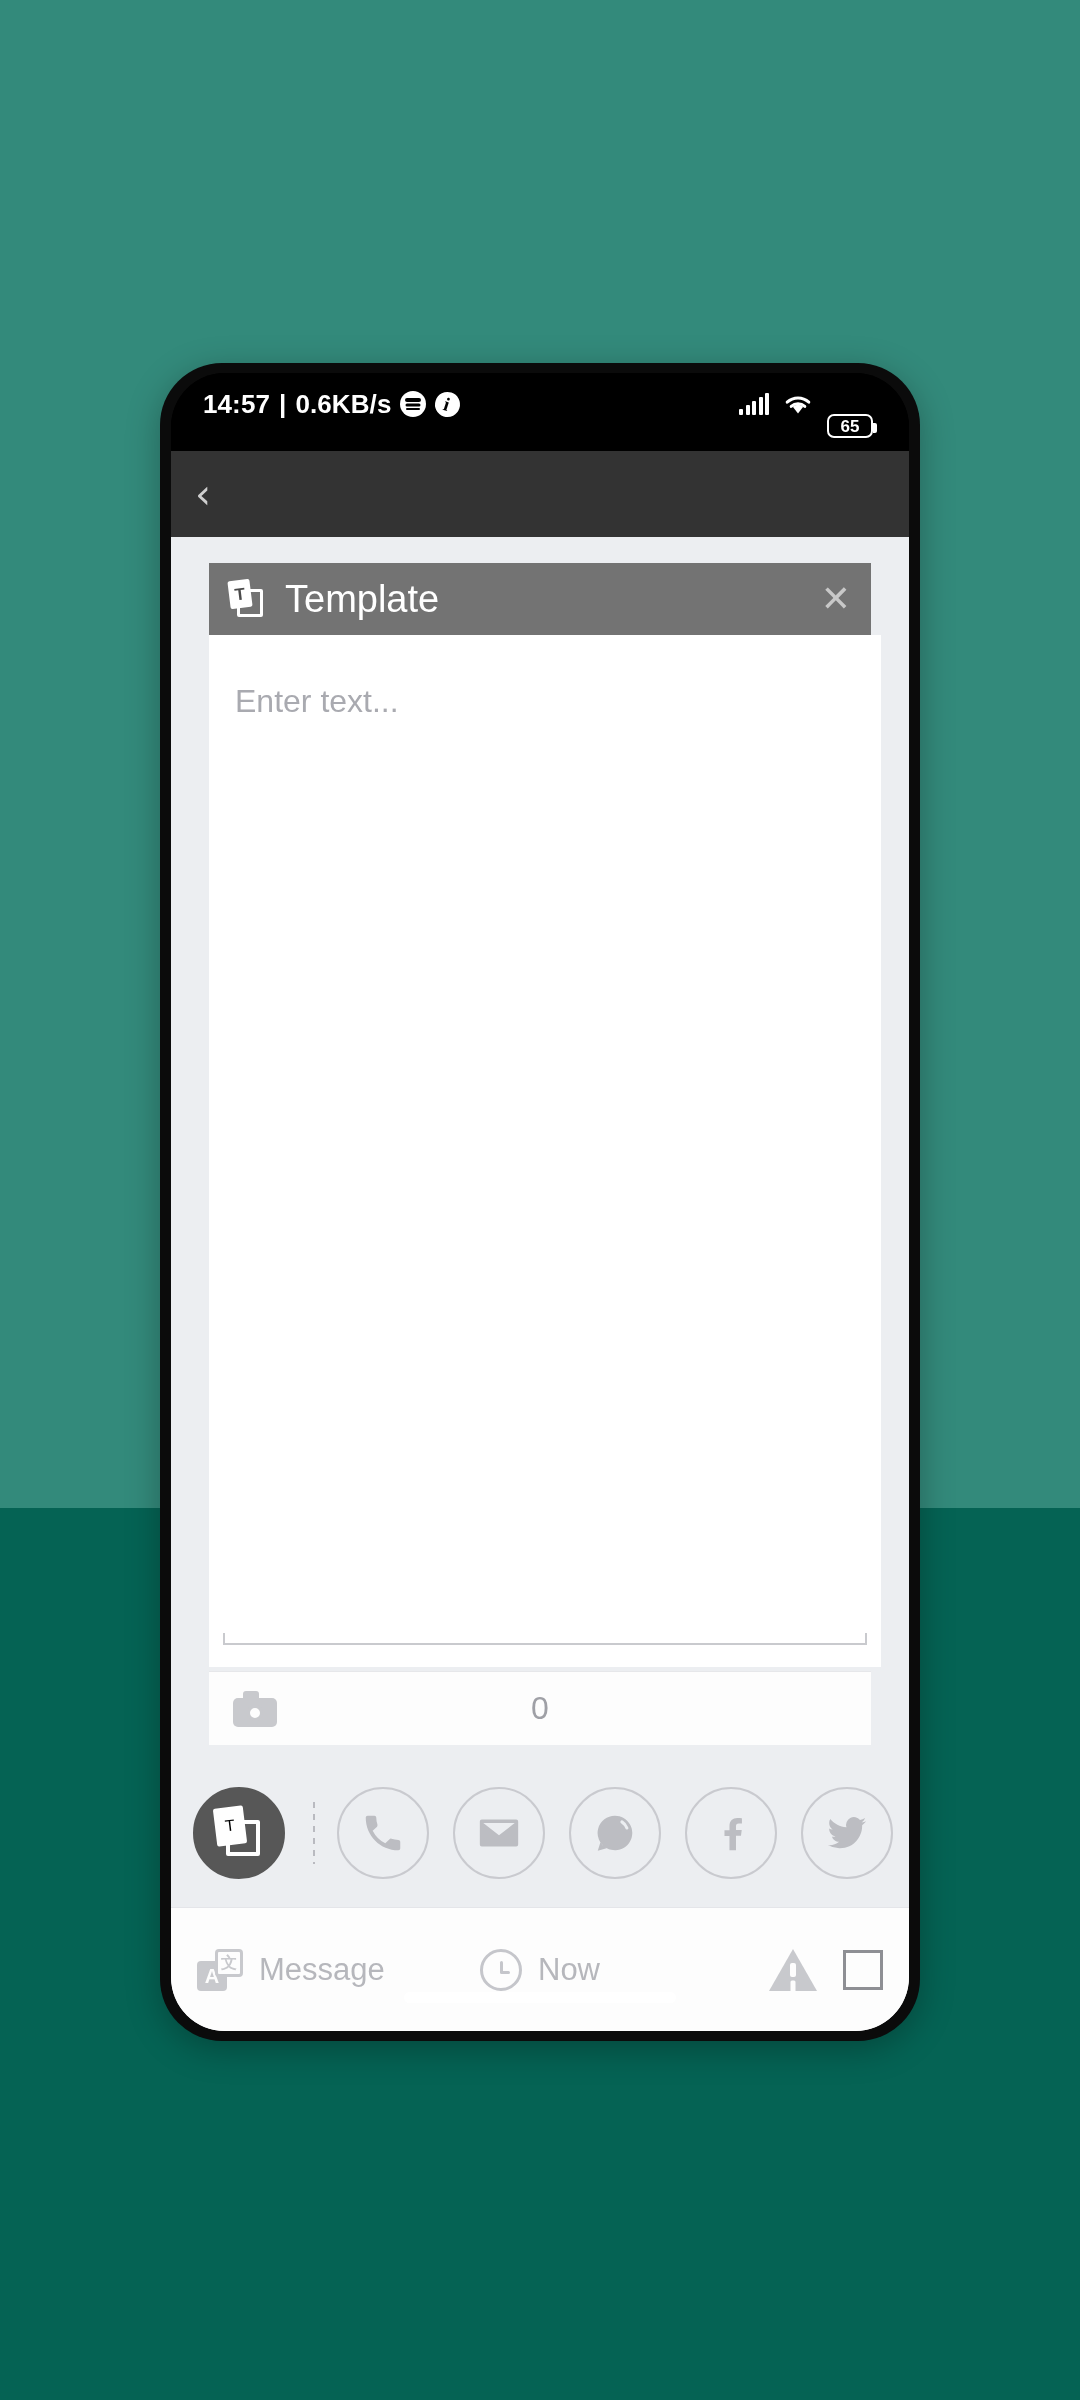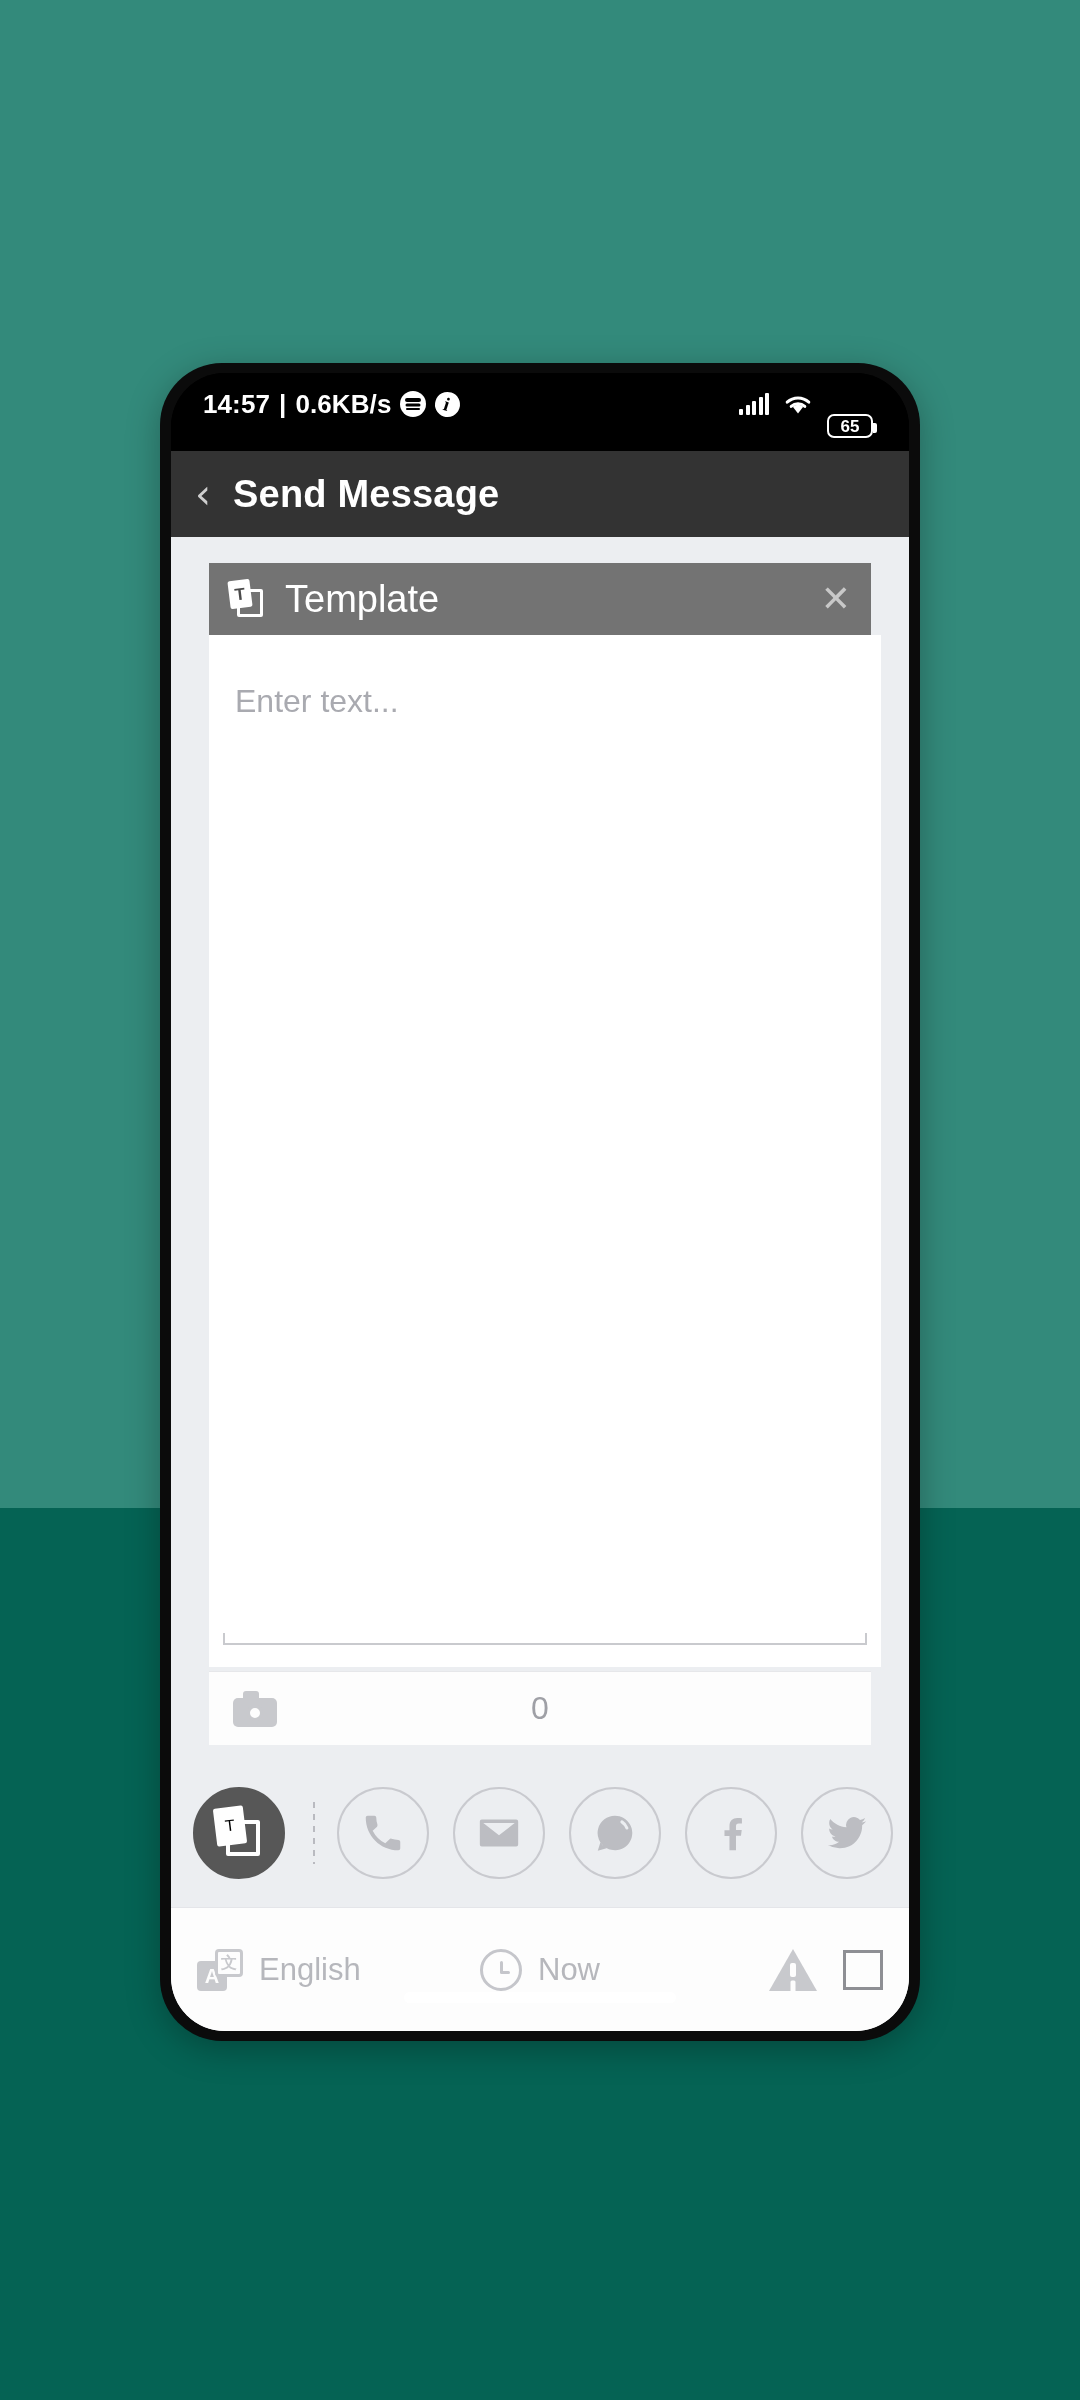--- a/index.html
+++ b/index.html
@@ -225,21 +225,20 @@
           <path d="M8.2 14.4 A10.4 10.4 0 0 1 21.8 14.4" stroke="#fff" stroke-width="3" fill="none" stroke-linecap="round"></path>
         </svg>
         <span class="batt">
           <span>65</span>
         </span>
       </div>
     </div>
 
     <div id="appbar">
       <span id="back-chev">‹</span>
-      <span id="appbar-title">Send Message</span>
     </div>
 
     <div id="appbody">
 
       <div id="tpl-bar">
         <span class="tpl-ic">
           <span class="c1"></span>
           <span class="c2">
               <b>T</b>
             </span>
@@ -308,21 +307,21 @@
       <div id="bottombar">
         <span id="lang-group">
           <span class="trans-ic">
             <span class="sq1">
                 <b>A</b>
               </span>
             <span class="sq2">
                 <b>文</b>
               </span>
           </span>
-          <span id="lang-label">English</span>
+          <span id="lang-label">Message</span>
         </span>
 
         <span id="time-group">
           <span class="clock-ic"></span>
           <span id="time-label">Now</span>
         </span>
 
         <span id="right-group">
           <span class="warn-ic"></span>
           <span class="chk"></span>

